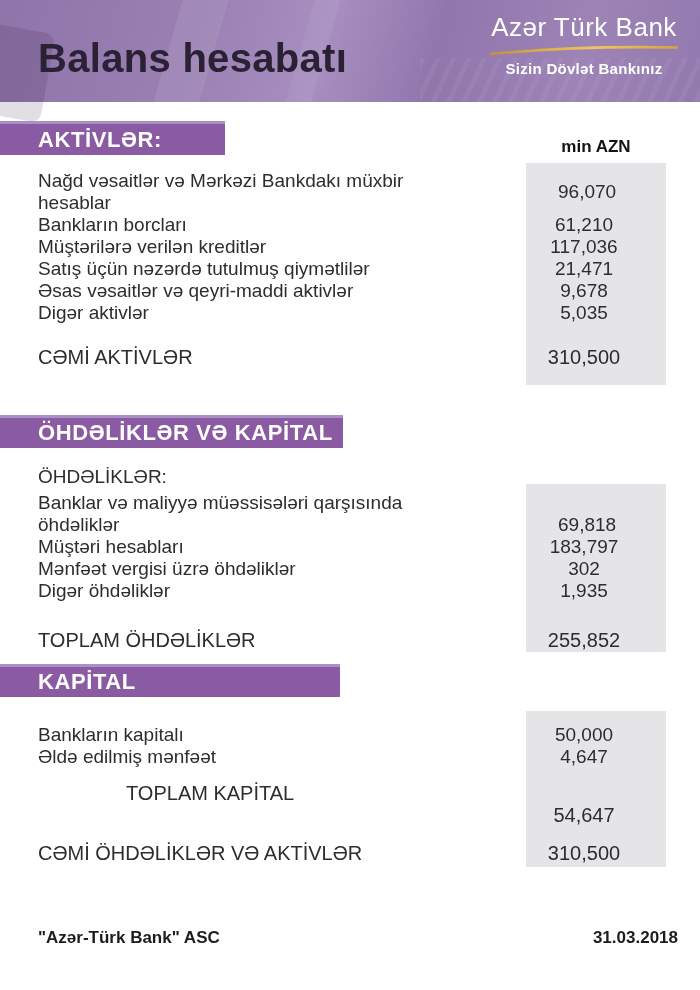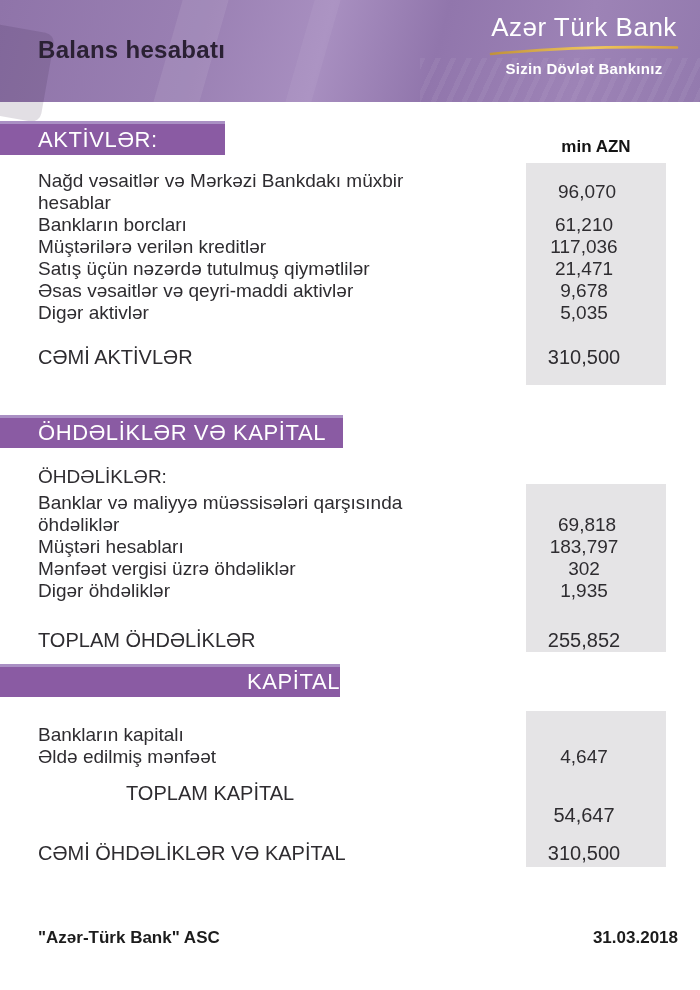--- a/index.html
+++ b/index.html
@@ -15,38 +15,38 @@
   }
   .hdr-stripe1{position:absolute;left:168px;top:0;width:46px;height:102px;
     background:rgba(255,255,255,.08);transform:skewX(-16deg);}
   .hdr-stripe2{position:absolute;left:300px;top:0;width:26px;height:102px;
     background:rgba(255,255,255,.05);transform:skewX(-16deg);}
   .hdr-hatch{position:absolute;left:420px;top:58px;width:280px;height:44px;opacity:.5;
     background:repeating-linear-gradient(115deg,rgba(255,255,255,.10) 0 5px,rgba(255,255,255,0) 5px 14px);}
   .hdr-dark{position:absolute;left:-18px;top:28px;width:66px;height:90px;
     background:rgba(48,28,66,.14);border-radius:10px;transform:rotate(10deg);}
   .page-title{
-    position:absolute;left:38px;top:32px;margin:0;
-    font-size:24px;line-height:36px;font-weight:bold;letter-spacing:.3px;color:#2b2134;
+    position:absolute;left:38px;top:40px;margin:0;
+    font-size:40px;line-height:36px;font-weight:bold;letter-spacing:.3px;color:#2b2134;
   }
   .logo{position:absolute;right:20px;top:12px;width:192px;display:flex;flex-direction:column;align-items:center;}
   .logo-name{font-size:26px;line-height:30px;color:#ffffff;letter-spacing:.5px;white-space:nowrap;}
   .logo-swoosh{margin-top:2px;display:block;}
   .logo-tagline{margin-top:4px;font-size:15px;font-weight:bold;color:#ffffff;letter-spacing:.3px;white-space:nowrap;}
 
   
   .banner{
     position:absolute;left:0;box-sizing:border-box;
     background:#8a5ba3;border-top:3px solid #aa90c4;
-    color:#fff;font-weight:normal;font-size:22px;letter-spacing:.6px;
+    color:#fff;font-weight:bold;font-size:22px;letter-spacing:.6px;
     display:flex;align-items:center;padding-left:38px;
   }
   .banner-assets{top:121px;width:225px;height:34px;}
   .banner-liab{top:415px;width:343px;height:33px;}
-  .banner-capital{top:664px;width:340px;height:33px;justify-content:flex-end;}
+  .banner-capital{top:664px;width:340px;height:33px;}
 
   .unit-label{
     position:absolute;left:526px;top:137px;width:140px;text-align:center;
     font-size:17px;font-weight:bold;color:#141414;
   }
   .subheading{
     position:absolute;left:38px;top:466px;font-size:19px;line-height:22px;color:#2e2c30;
   }
 
   
@@ -172,31 +172,32 @@
   </section>
 
   <div class="banner banner-capital">
     <span>KAPİTAL</span>
   </div>
 
   <section class="sec sec-capital">
     <div class="value-box vb-capital"></div>
     <div class="row">
       <span class="lbl">Bankların kapitalı</span>
+      <span class="val">50,000</span>
     </div>
     <div class="row">
       <span class="lbl">Əldə edilmiş mənfəət</span>
       <span class="val">4,647</span>
     </div>
     <div class="row total mt-capital-total">
       <span class="lbl">TOPLAM KAPİTAL</span>
       <span class="val">54,647</span>
     </div>
     <div class="row total mt-grand-total">
-      <span class="lbl">CƏMİ ÖHDƏLİKLƏR VƏ KAPİTAL</span>
+      <span class="lbl">CƏMİ ÖHDƏLİKLƏR VƏ AKTİVLƏR</span>
       <span class="val">310,500</span>
     </div>
   </section>
 
   <div class="footer">
     <span>"Azər-Türk Bank" ASC</span>
     <span>31.03.2018</span>
   </div>
 
 </div>

